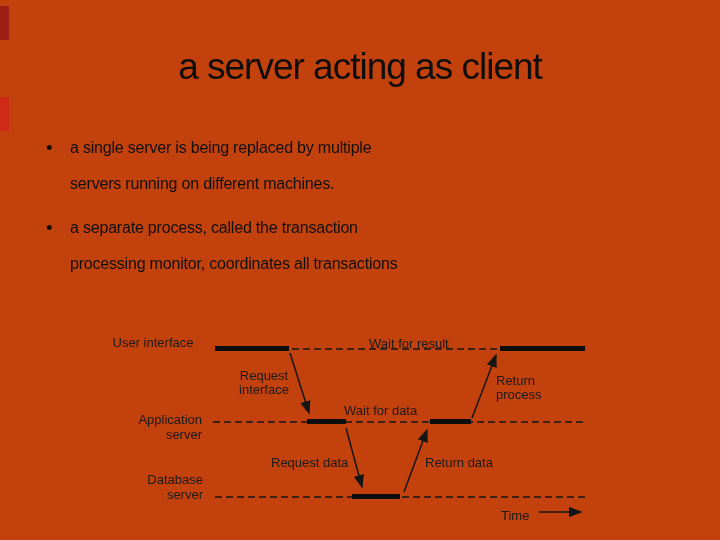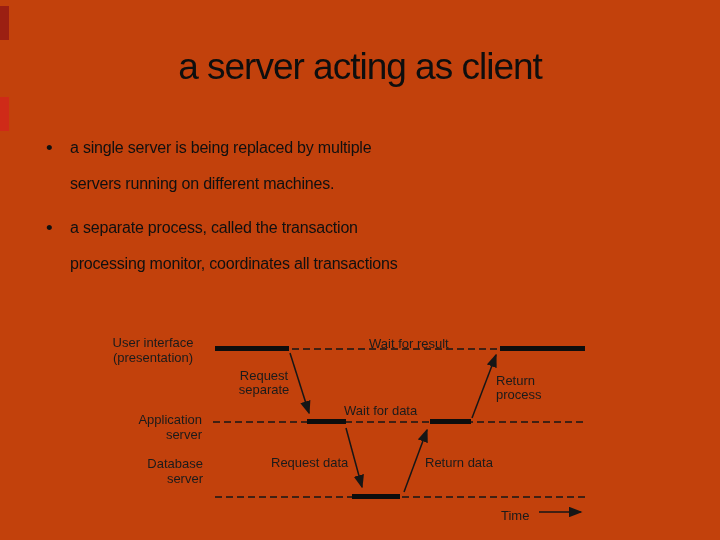--- a/index.html
+++ b/index.html
@@ -35,21 +35,21 @@
   .bullet .line {
     font-size: 16px; line-height: 36px; letter-spacing: -0.2px;
     white-space: nowrap;
   }
 
   
   .figure { position: absolute; inset: 0; color: #1b1b1b; }
   .fig-label { position: absolute; font-size: 13px; line-height: 15px; white-space: nowrap; }
   .tier-ui   { left: 100px; top: 335px; width: 106px; text-align: center; }
   .tier-app  { left: 100px; top: 412px; width: 102px; text-align: right; }
-  .tier-db   { left: 100px; top: 456px; width: 103px; text-align: right; }
+  .tier-db   { left: 100px; top: 472px; width: 103px; text-align: right; }
   .ann-wait-result { left: 352px; top: 336px; margin-left: 17px; }
   .ann-req-op      { left: 233px; top: 369px; width: 62px; text-align: center; line-height: 14px; }
   .ann-wait-data   { left: 344px; top: 403px; }
   .ann-ret-result  { left: 496px; top: 374px; line-height: 14px; }
   .ann-req-data    { left: 271px; top: 455px; text-align: center; }
   .ann-ret-data    { left: 402px; top: 455px; margin-left: 23px; }
   .ann-time        { left: 501px; top: 508px; }
 
   .fig-svg { position: absolute; left: 0; top: 0; width: 720px; height: 540px; }
 </style>
@@ -101,35 +101,34 @@
 
       <line x1="290" y1="353" x2="309" y2="413" stroke="#161616" stroke-width="1.5" marker-end="url(#ah)"></line>
       <line x1="472" y1="418" x2="496" y2="355" stroke="#161616" stroke-width="1.5" marker-end="url(#ah)"></line>
       <line x1="346" y1="428" x2="362" y2="487" stroke="#161616" stroke-width="1.5" marker-end="url(#ah)"></line>
       <line x1="404" y1="492" x2="427" y2="430" stroke="#161616" stroke-width="1.5" marker-end="url(#ah)"></line>
       <line x1="539" y1="512" x2="581" y2="512" stroke="#161616" stroke-width="1.5" marker-end="url(#ah)"></line>
     </svg>
 
     <div class="fig-label tier-ui">
       <span style="display:block">User interface</span>
-      <span style="display:block">(presentation)</span>
     </div>
     <div class="fig-label tier-app">
       <span style="display:block">Application</span>
       <span style="display:block">server</span>
     </div>
     <div class="fig-label tier-db">
       <span style="display:block">Database</span>
       <span style="display:block">server</span>
     </div>
 
     <div class="fig-label ann-wait-result">Wait for result</div>
     <div class="fig-label ann-req-op">
       <span style="display:block">Request</span>
-      <span style="display:block">separate</span>
+      <span style="display:block">interface</span>
     </div>
     <div class="fig-label ann-wait-data">Wait for data</div>
     <div class="fig-label ann-ret-result">
       <span style="display:block">Return</span>
       <span style="display:block">process</span>
     </div>
     <div class="fig-label ann-req-data">Request data</div>
     <div class="fig-label ann-ret-data">Return data</div>
     <div class="fig-label ann-time">Time</div>
 

